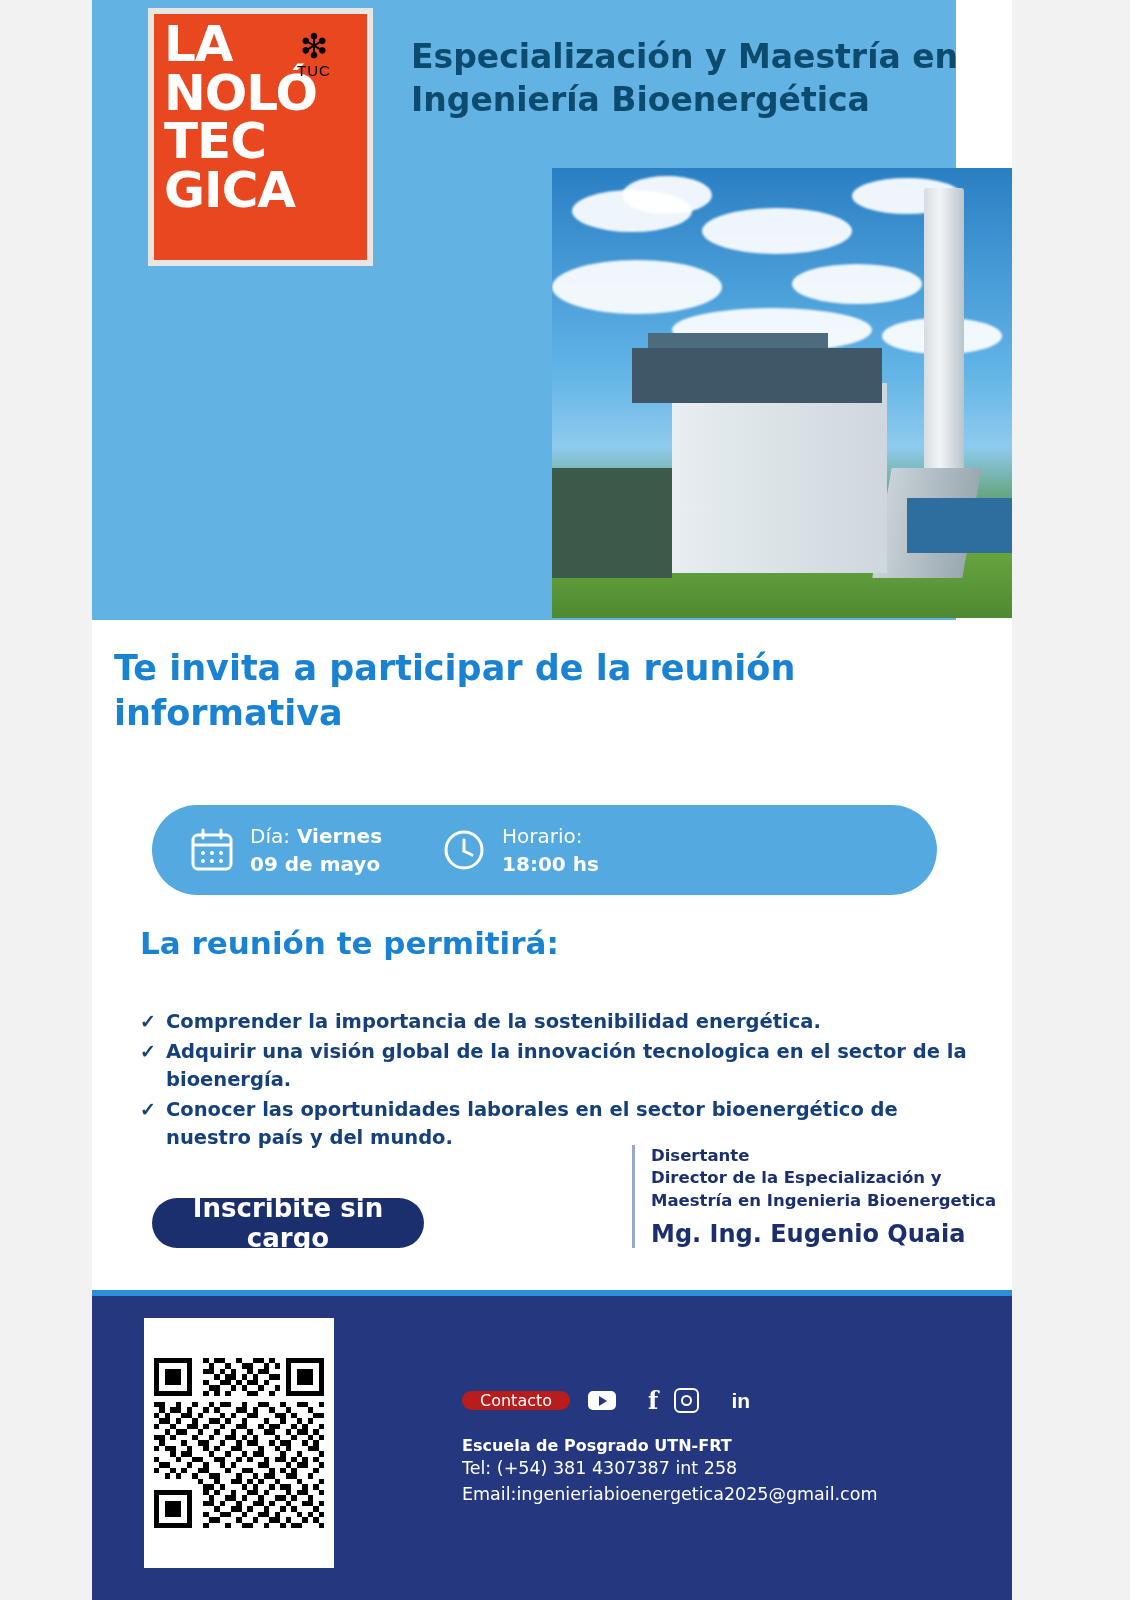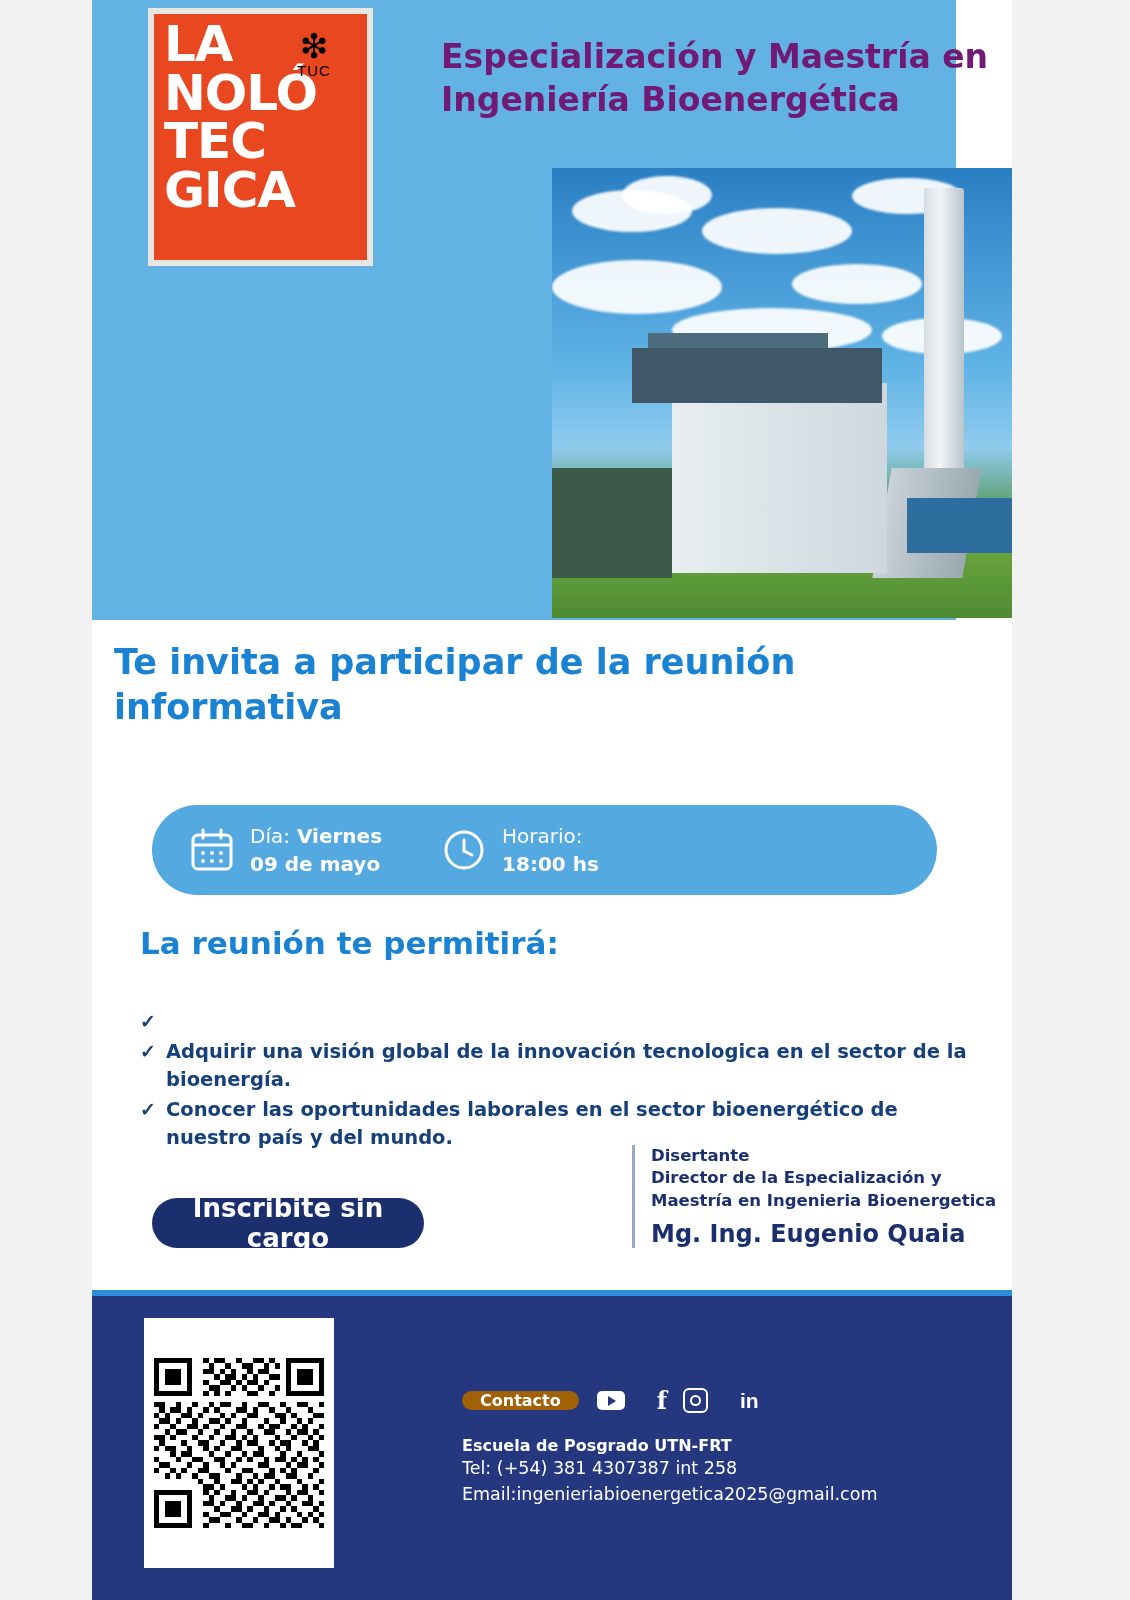--- a/index.html
+++ b/index.html
@@ -75,24 +75,24 @@
     display: block;
   }
   .logo-tuc {
     font-size: 15px;
     font-weight: normal;
     display: block;
     letter-spacing: 1px;
   }
   .header-title {
     position: absolute;
-    left: 349px;
+    left: 319px;
     top: 36px;
     width: 560px;
-    color: #701a75;
+    color: #0c4a6e;
     font-size: 33px;
     font-weight: bold;
     line-height: 1.3;
     font-family: "DejaVu Sans", sans-serif;
   }
 
   
   .photo {
     position: absolute;
     left: 460px;
@@ -182,21 +182,21 @@
     position: absolute;
     left: 0;
     top: 620px;
     width: 920px;
     height: 670px;
     background: #ffffff;
   }
   .invite-title {
     position: absolute;
     left: 22px;
-    top: 20px;
+    top: 26px;
     width: 790px;
     color: #1a82d2;
     font-size: 35px;
     font-weight: bold;
     line-height: 1.28;
     font-family: "DejaVu Sans", sans-serif;
   }
   .info-pill {
     position: absolute;
     left: 60px;
@@ -328,24 +328,24 @@
   }
   .qr canvas, .qr svg { display: block; }
   .contact-row {
     position: absolute;
     left: 370px;
     top: 90px;
     display: flex;
     align-items: center;
   }
   .contact-pill {
-    background: #a16207;
+    background: #b91c1c;
     color: #ffffff;
     font-size: 16px;
-    font-weight: bold;
+    font-weight: normal;
     border-radius: 16px;
     padding: 0 18px;
     font-family: "DejaVu Sans", sans-serif;
   }
   .social {
     display: flex;
     align-items: center;
     margin-left: 18px;
     color: #ffffff;
   }
@@ -478,20 +478,21 @@
           </div>
         </div>
 
       </div>
 
       <div class="permit-title">La reunión te permitirá:</div>
 
       <div class="benefits">
         <div class="benefit">
           <div class="check">✓</div>
+          <div class="benefit-text">Comprender la importancia de la sostenibilidad energética.</div>
         </div>
         <div class="benefit">
           <div class="check">✓</div>
           <div class="benefit-text">Adquirir una visión global de la innovación tecnologica en el sector de la bioenergía.</div>
         </div>
         <div class="benefit">
           <div class="check">✓</div>
           <div class="benefit-text">Conocer las oportunidades laborales en el sector bioenergético de nuestro país y del mundo.</div>
         </div>
       </div>

